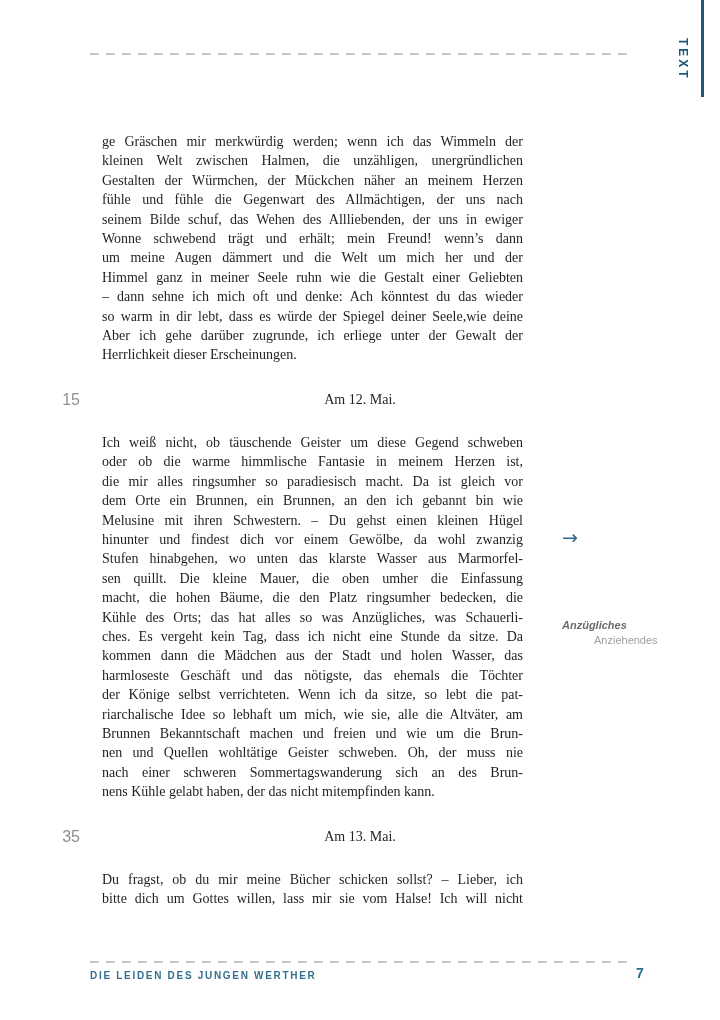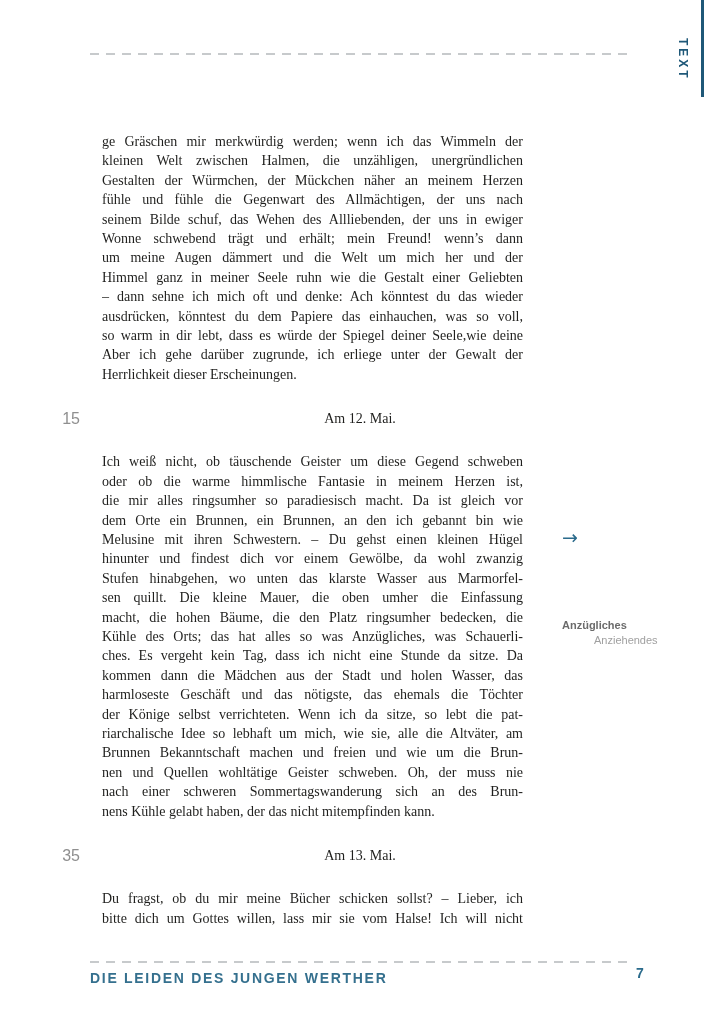--- a/index.html
+++ b/index.html
@@ -61,28 +61,28 @@
   .margin-arrow {
     position: absolute; left: 562px; top: 526px;
     font-family: "DejaVu Sans", sans-serif;
     font-size: 19px; color: #2b6b8c;
   }
   .margin-gloss {
     position: absolute; left: 562px; top: 618px;
     font-family: "Liberation Sans", sans-serif;
     font-size: 11px; line-height: 15px;
   }
-  .gloss-term { font-weight: bold; color: #6b6b6b; }
+  .gloss-term { font-weight: bold; color: #6b6b6b; font-style: italic; }
   .gloss-def { color: #a0a0a0; margin-left: 32px; }
 
   
   .footer-title {
     position: absolute; left: 90px; top: 970px;
     font-family: "Liberation Sans", sans-serif;
-    font-size: 14px; font-weight: bold; letter-spacing: 1.7px;
+    font-size: 10px; font-weight: bold; letter-spacing: 1.7px;
     color: #35708e;
   }
   .page-number {
     position: absolute; left: 636px; top: 965px;
     font-family: "Liberation Sans", sans-serif;
     font-size: 14px; font-weight: bold; color: #2b6b8c;
   }
 </style>
 </head>
 <body>
@@ -98,21 +98,20 @@
       <div class="para">
         <div class="line">ge Gräschen mir merkwürdig werden; wenn ich das Wimmeln der</div>
         <div class="line">kleinen Welt zwischen Halmen, die unzähligen, unergründlichen</div>
         <div class="line">Gestalten der Würmchen, der Mückchen näher an meinem Herzen</div>
         <div class="line">fühle und fühle die Gegenwart des Allmächtigen, der uns nach</div>
         <div class="line">seinem Bilde schuf, das Wehen des Allliebenden, der uns in ewiger</div>
         <div class="line">Wonne schwebend trägt und erhält; mein Freund! wenn’s dann</div>
         <div class="line">um meine Augen dämmert und die Welt um mich her und der</div>
         <div class="line">Himmel ganz in meiner Seele ruhn wie die Gestalt einer Geliebten</div>
         <div class="line">– dann sehne ich mich oft und denke: Ach könntest du das wieder</div>
-        <div class="line">ausdrücken, könntest du dem Papiere das einhauchen, was so voll,</div>
         <div class="line">so warm in dir lebt, dass es würde der Spiegel deiner Seele,wie deine</div>
         <div class="line">Aber ich gehe darüber zugrunde, ich erliege unter der Gewalt der</div>
         <div class="line no-just">Herrlichkeit dieser Erscheinungen.</div>
       </div>
       <div class="heading">Am 12. Mai.<span class="lineno">15</span></div>
       <div class="para">
         <div class="line">Ich weiß nicht, ob täuschende Geister um diese Gegend schweben</div>
         <div class="line">oder ob die warme himmlische Fantasie in meinem Herzen ist,</div>
         <div class="line">die mir alles ringsumher so paradiesisch macht. Da ist gleich vor</div>
         <div class="line">dem Orte ein Brunnen, ein Brunnen, an den ich gebannt bin wie</div>

